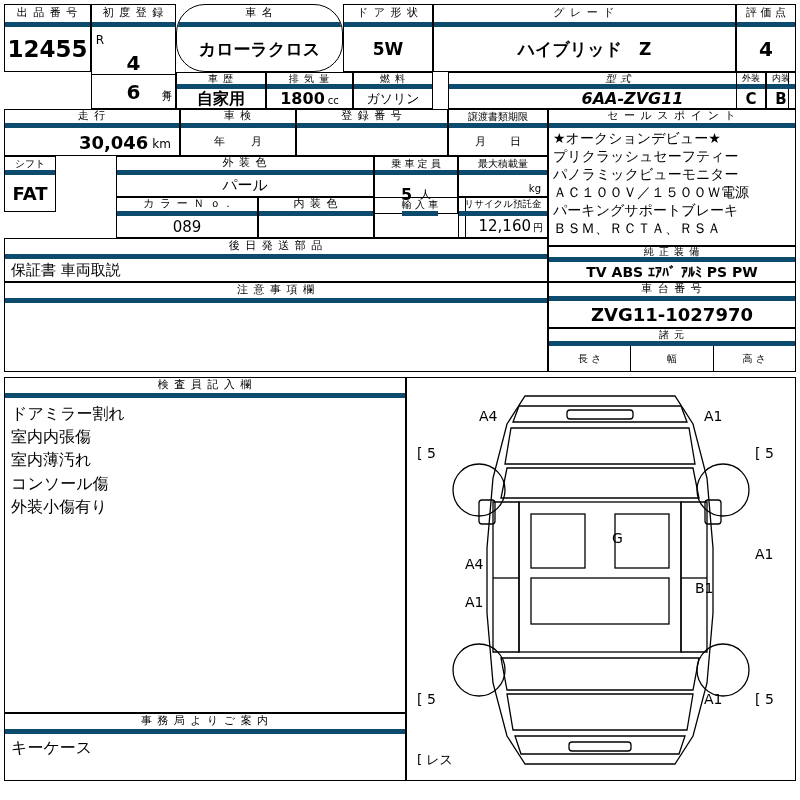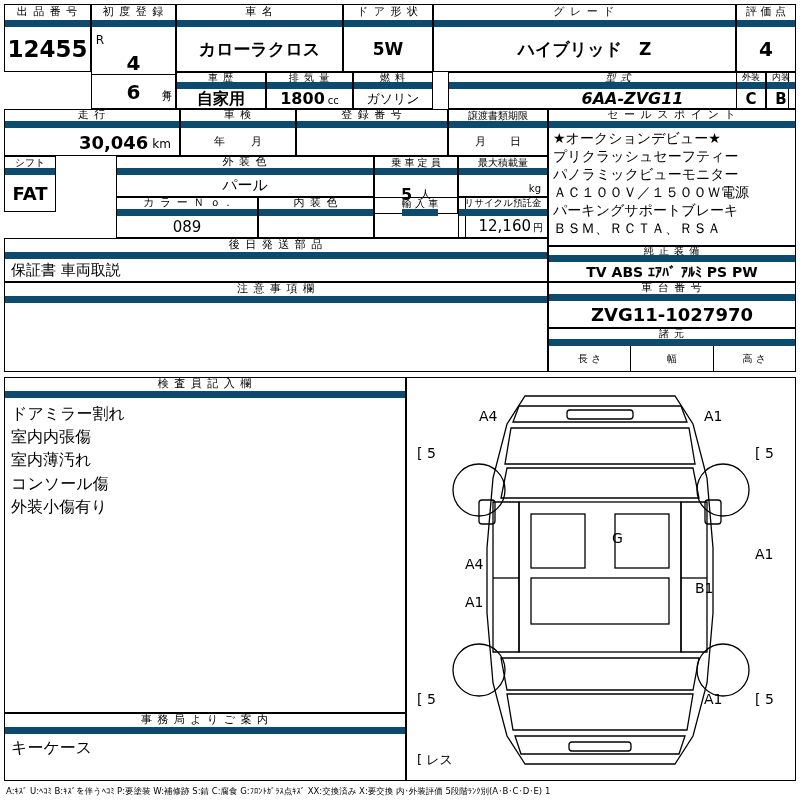--- a/index.html
+++ b/index.html
@@ -26,21 +26,21 @@
     text-align: center;
     line-height: 1.15;
     white-space: nowrap;
   }
   .center-all {
     display: flex; align-items: center; justify-content: center;
   }
   .col { display: flex; flex-direction: column; }
   .row { display: flex; flex-direction: row; }
   .hdr {
-    border-bottom: 7px solid #0c4a6e;
+    border-bottom: 5px solid #0c4a6e;
     font-size: 11px;
     letter-spacing: 1px;
     display: flex; align-items: center; justify-content: center;
     white-space: nowrap;
   }
   .med { font-size: 17px; font-weight: bold; }
   .sm  { font-size: 13px; }
   .unit { font-size: 10px; font-weight: normal; }
   .leftpad { padding-left: 6px; }
 
@@ -77,21 +77,21 @@
       <div class="center-all" style="width:16px; font-size:10px; align-items:flex-end; padding-bottom:6px;">年</div>
     </div>
   </div>
 
   <div class="bx row" style="left:91px; top:74px; width:85px; height:35px; border-top:1px solid #000;">
     <div style="width:16px;"></div>
     <div class="center-all" style="flex:1; font-size:20px; font-weight:bold;">6</div>
     <div class="center-all" style="width:16px; font-size:10px; align-items:flex-end; padding-bottom:4px;">月</div>
   </div>
 
-  <div class="bx col" style="left:176px; top:4px; width:167px; height:68px;">
+  <div class="bx col" style="left:176px; top:4px; width:167px; height:68px;border-radius:29px;">
     <div class="hdr lbl" style="height:22px;">車 名</div>
     <div class="center-all med" style="flex:1;">カローラクロス</div>
   </div>
 
   <div class="bx col" style="left:343px; top:4px; width:90px; height:68px;">
     <div class="hdr lbl" style="height:22px;">ド ア 形 状</div>
     <div class="center-all med" style="flex:1;">5W</div>
   </div>
 
   <div class="bx col" style="left:433px; top:4px; width:303px; height:68px;">
@@ -329,15 +329,14 @@
       <span class="footer-note" style="left:348px; top:168px; font-size:14px;">A1</span>
       <span class="footer-note" style="left:58px; top:216px; font-size:14px;">A1</span>
       <span class="footer-note" style="left:288px; top:202px; font-size:14px;">B1</span>
       <span class="footer-note" style="left:10px; top:313px; font-size:14px;">[ 5</span>
       <span class="footer-note" style="left:297px; top:313px; font-size:14px;">A1</span>
       <span class="footer-note" style="left:348px; top:313px; font-size:14px;">[ 5</span>
       <span class="footer-note" style="left:10px; top:373px; font-size:13px;">[ レス</span>
     </div>
   </div>
 
-  <div class="footer-note" style="left:6px; top:786px;">A:ｷｽﾞ  U:ﾍｺﾐ  B:ｷｽﾞを伴うﾍｺﾐ  P:要塗装  W:補修跡  S:錆  C:腐食  G:ﾌﾛﾝﾄｶﾞﾗｽ点ｷｽﾞ    XX:交換済み  X:要交換   内･外装評価  5段階ﾗﾝｸ別(A･B･C･D･E)  1</div>
 
 </div>
 
 </body></html>

